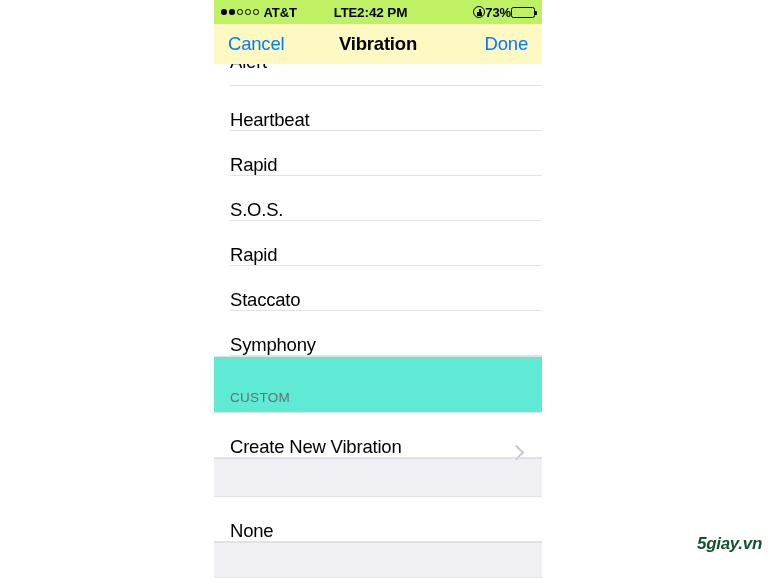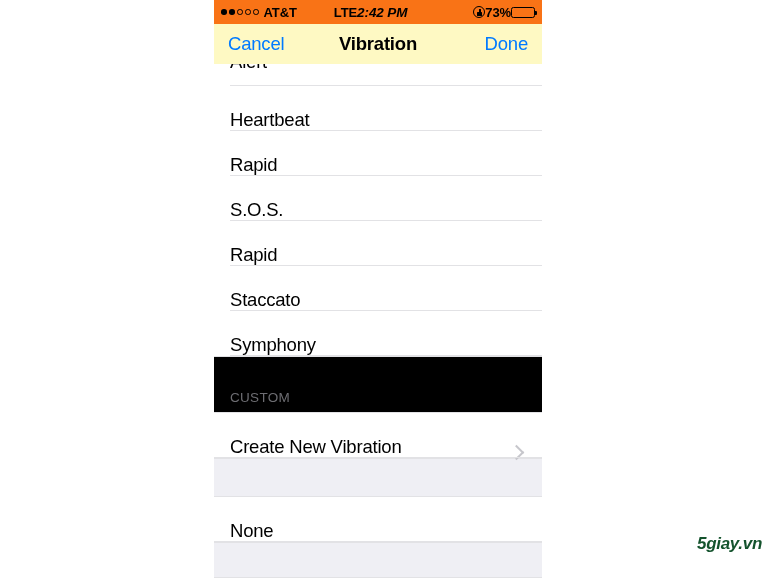--- a/index.html
+++ b/index.html
@@ -22,42 +22,41 @@
     top: 0;
     width: 328px;
     height: 578px;
     background: #ffffff;
     overflow: hidden;
   }
 
   
   #status-bar {
     height: 24px;
-    background: #f97316;
+    background: #bef264;
     display: flex;
     align-items: center;
     padding: 4px 7px;
     box-sizing: border-box;
     font-size: 13.5px;
     font-weight: bold;
     color: #000000;
     letter-spacing: -0.1px;
   }
   .sb-left {
     display: flex;
     align-items: center;
     flex: 1 1 0;
     gap: 5px;
   }
   .sb-center {
     flex: 0 0 auto;
     display: flex;
     align-items: center;
     justify-content: center;
-    font-style: italic;
   }
   .sb-right {
     display: flex;
     align-items: center;
     justify-content: flex-end;
     flex: 1 1 0;
     gap: 0;
   }
   .signal-dots {
     display: flex;
@@ -206,21 +205,21 @@
 
   
   .group-gap {
     background: #efeff4;
     border-top: 1px solid #e2e2e5;
     border-bottom: 1px solid #e2e2e5;
     box-sizing: border-box;
   }
   .group-header {
     height: 57px;
-    background: #000000;
+    background: #5eead4;
     border-top: 1px solid #e2e2e5;
     border-bottom: 1px solid #e2e2e5;
     display: flex;
     align-items: flex-end;
     padding: 0 0 7px 16px;
     box-sizing: border-box;
   }
   .group-header-text {
     font-size: 13.5px;
     color: #6d6d72;

